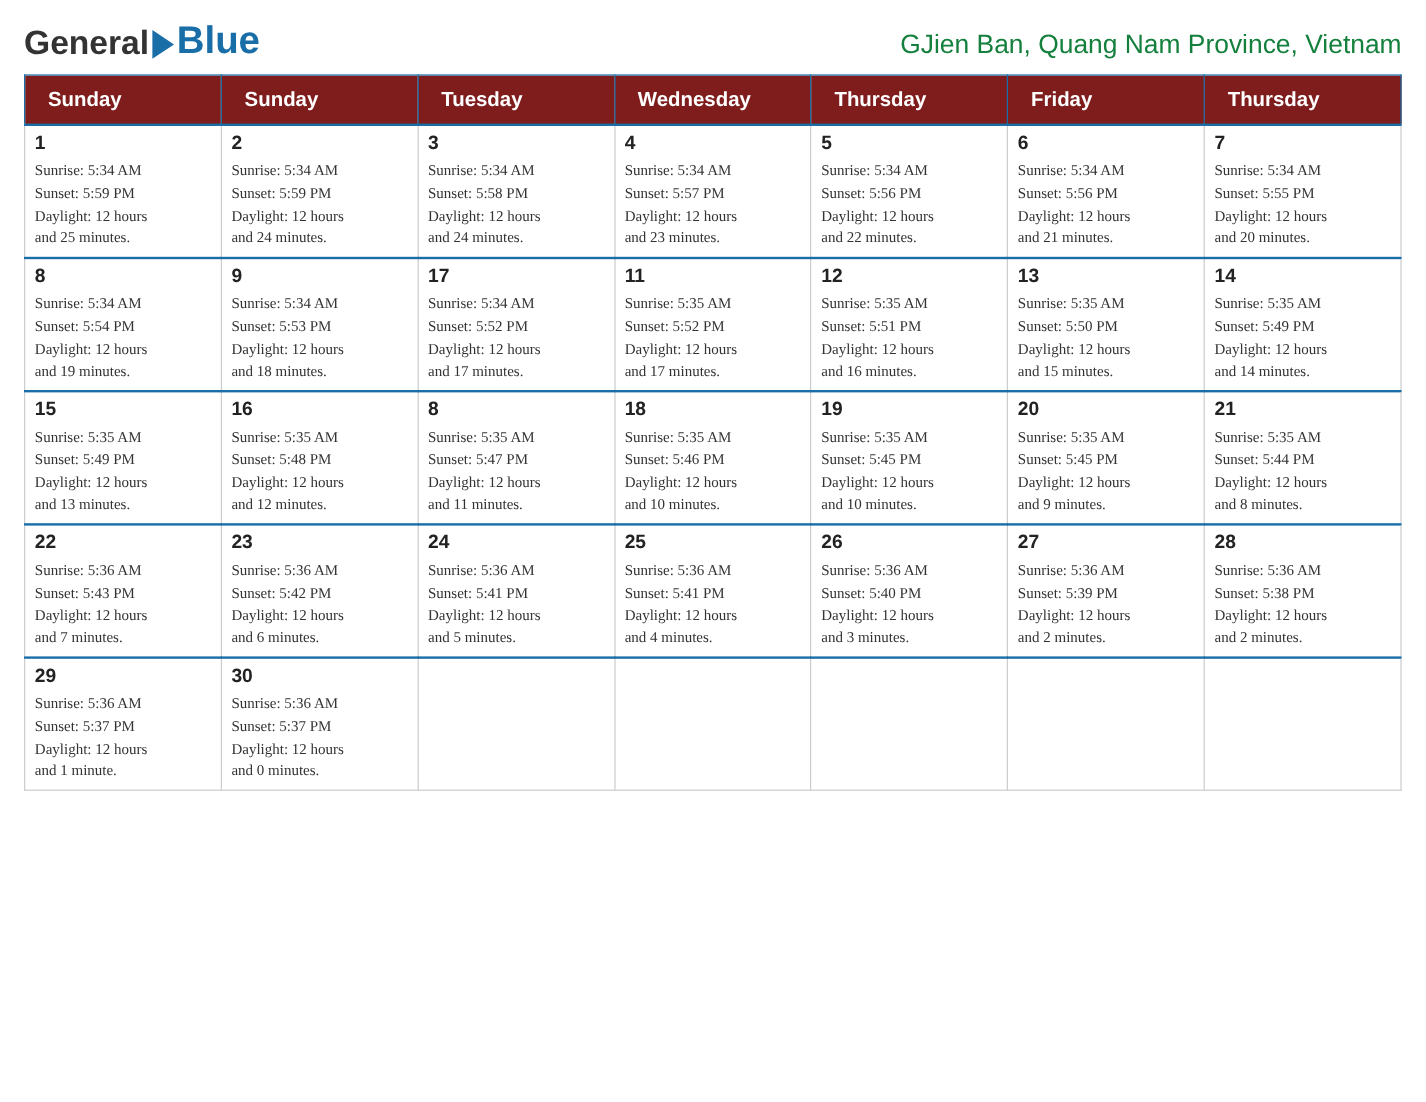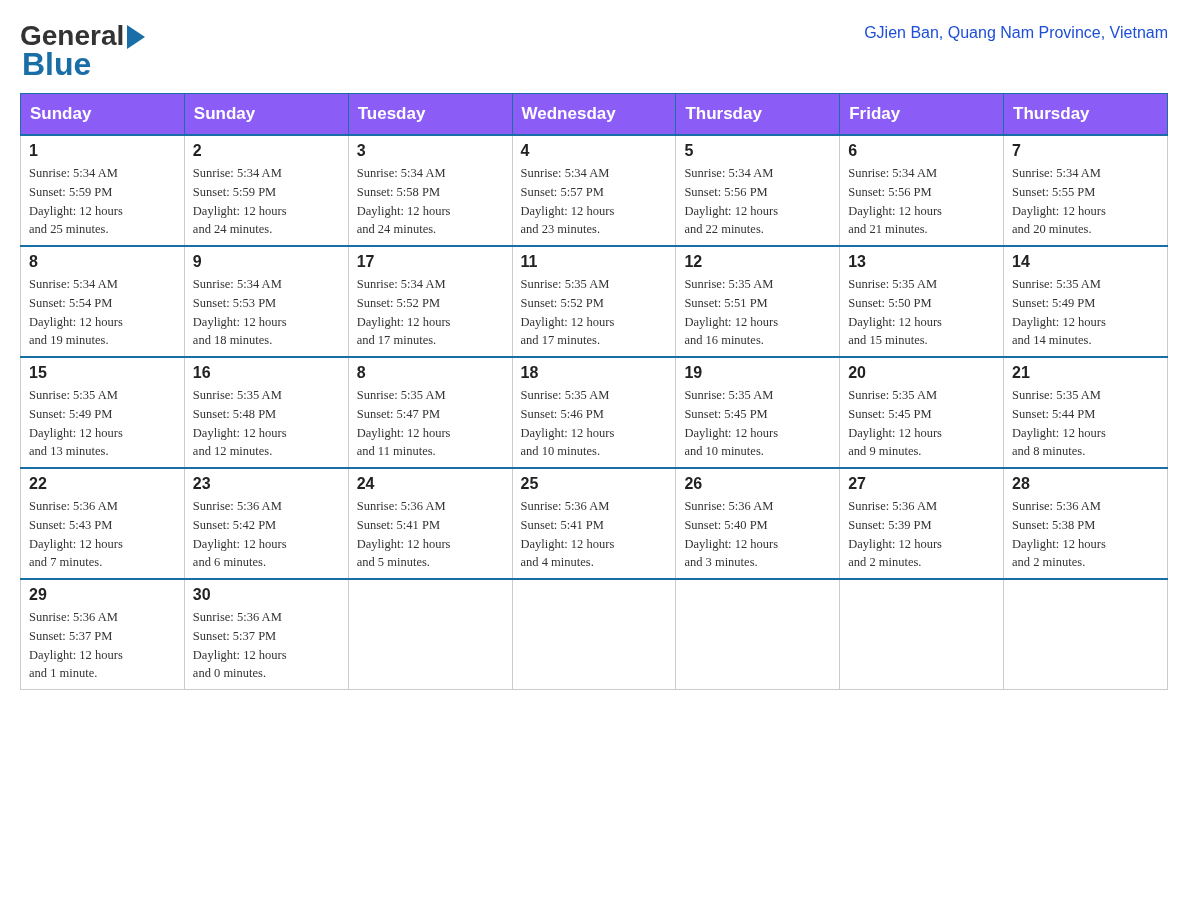--- a/index.html
+++ b/index.html
@@ -18,35 +18,35 @@
     }
     .logo-right {
       text-align: right;
     }
     .month-title {
       font-size: 52px;
       font-weight: bold;
       color: #222;
     }
     .location-title {
-      font-size: 16px;
-      color: #1d4ed8;
+      font-size: 22px;
+      color: #15803d;
       margin-top: 4px;
     }
     .calendar {
       width: 100%;
       border-collapse: collapse;
       margin-top: 10px;
     }
     .calendar th {
-      background: #8b5cf6;
+      background: #7f1d1d;
       color: #fff;
       font-size: 17px;
       font-weight: bold;
-      padding: 10px 9px;
+      padding: 10px 19px;
       border: 1px solid #1a6ea8;
       text-align: left;
     }
     .calendar td {
       border: 1px solid #ccc;
       vertical-align: top;
       padding: 6px 8px;
       font-size: 12.5px;
       color: #333;
       width: calc(100% / 7);
@@ -66,22 +66,22 @@
       font-family: Liberation Serif, serif;
     }
     .calendar tr {
       border-bottom: 2px solid #1a6ea8;
     }
     .calendar tbody tr:last-child {
       border-bottom: none;
     }
     .logo-wrapper {
       display: flex;
-      flex-direction: column;
-      align-items: flex-start;
+      flex-direction: row;
+      align-items: flex-end;
     }
     .logo-line1 {
       display: flex;
       align-items: center;
     }
     .logo-general {
       font-size: 28px;
       font-weight: bold;
       color: #333;
     }

